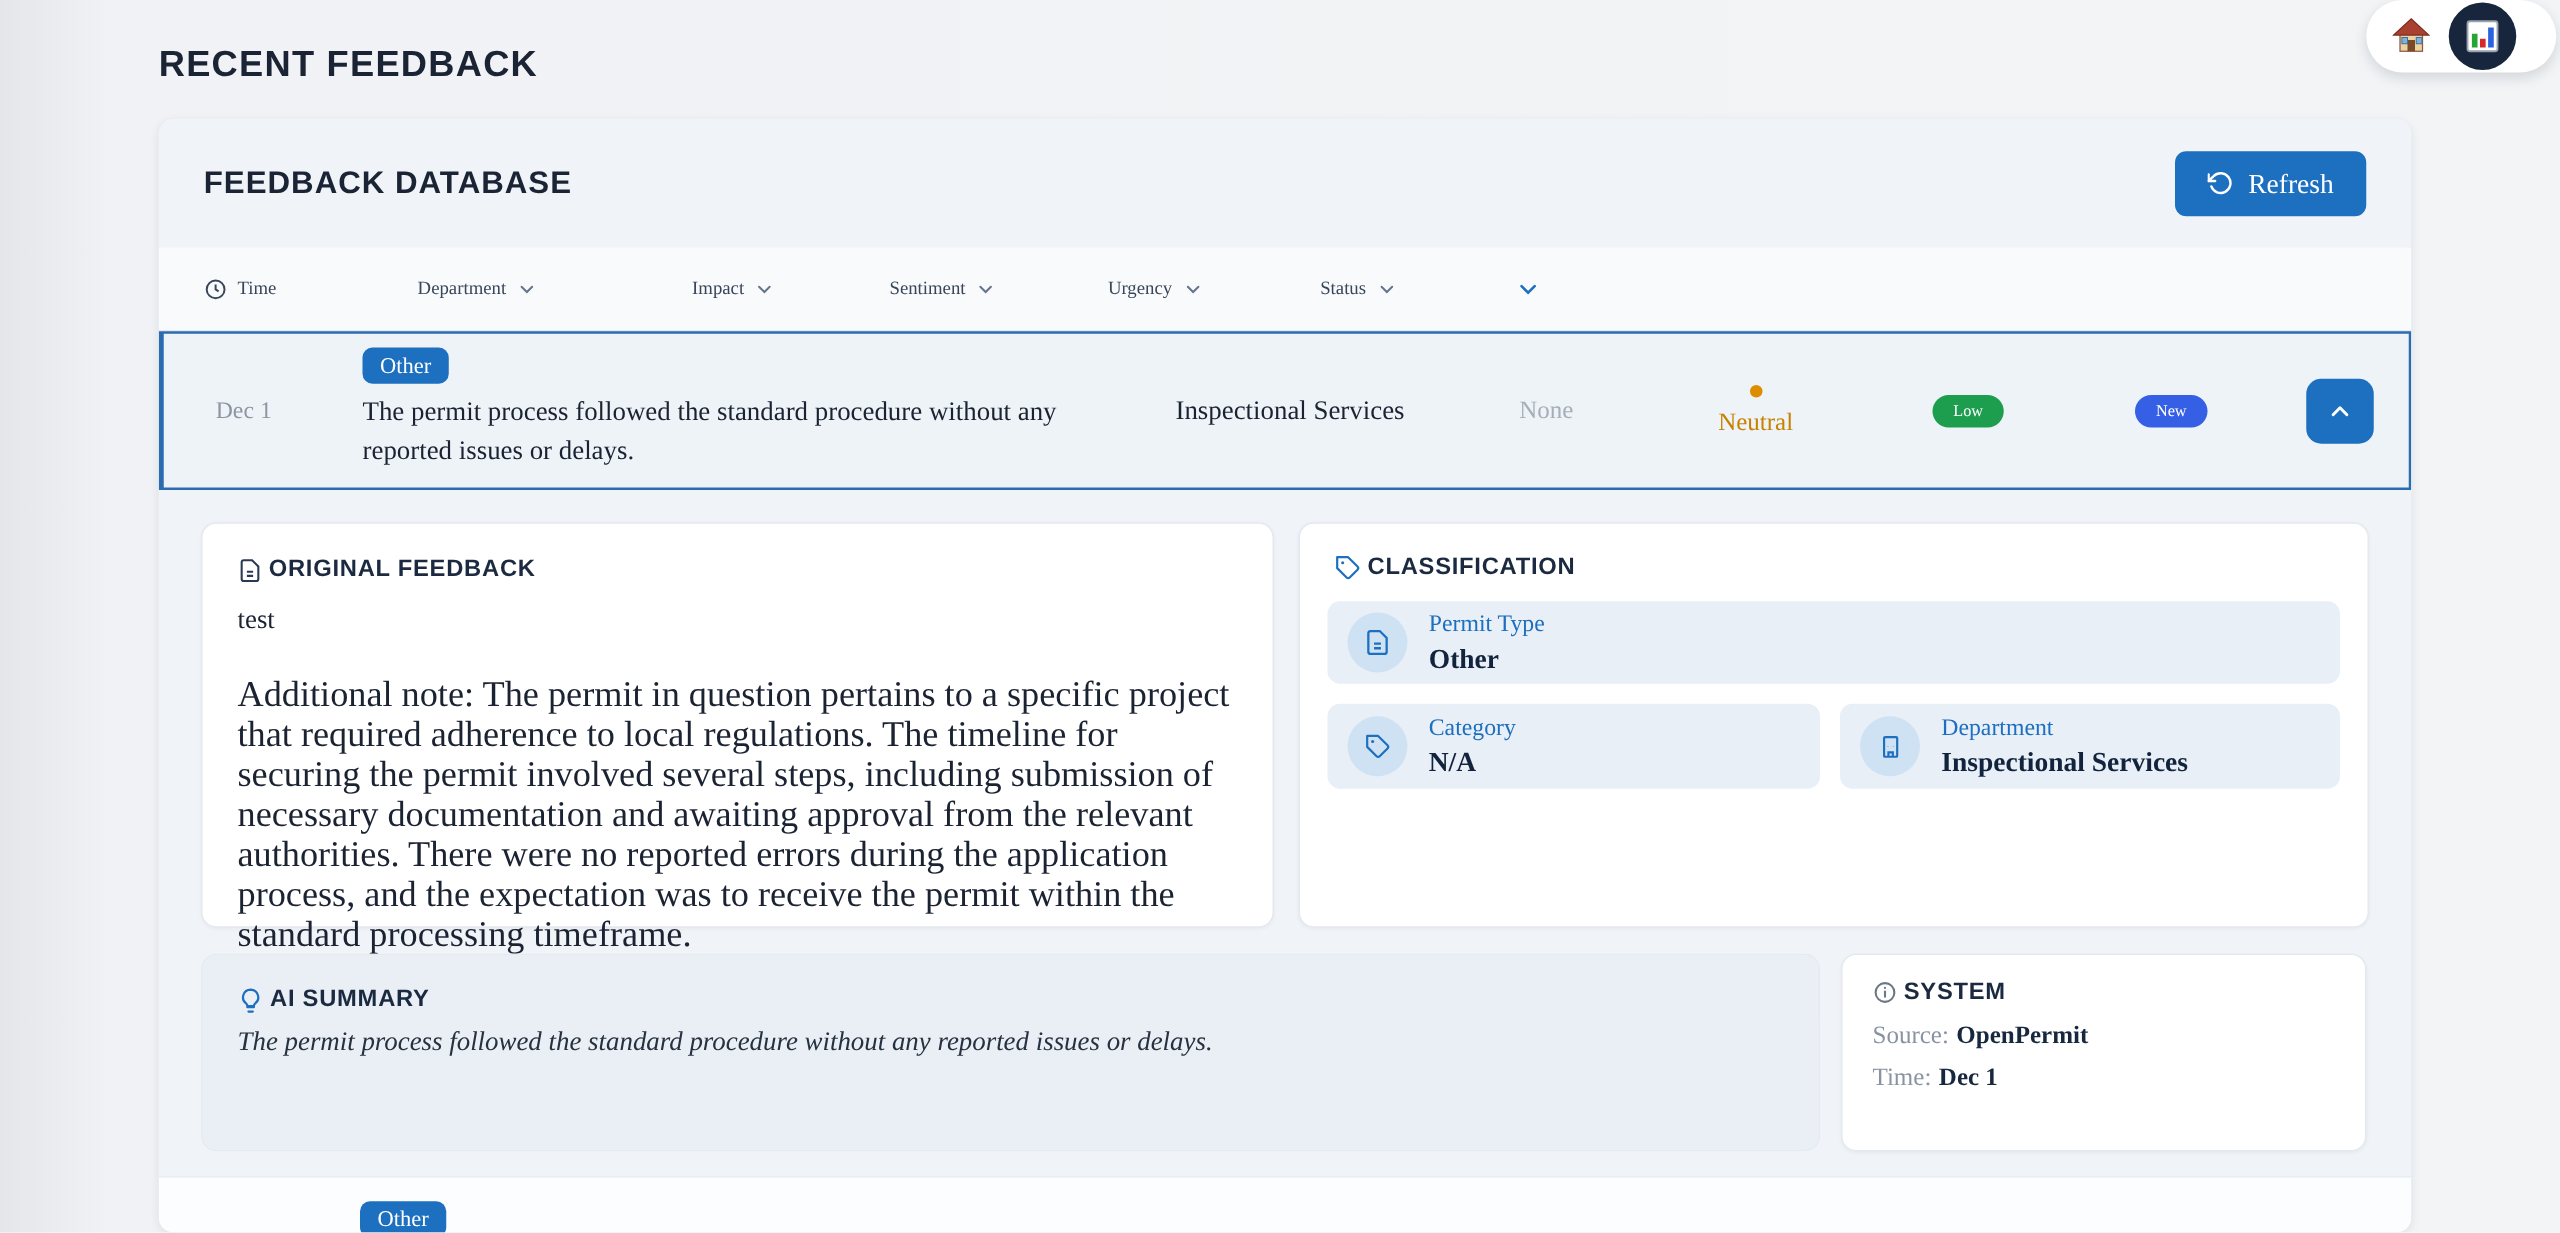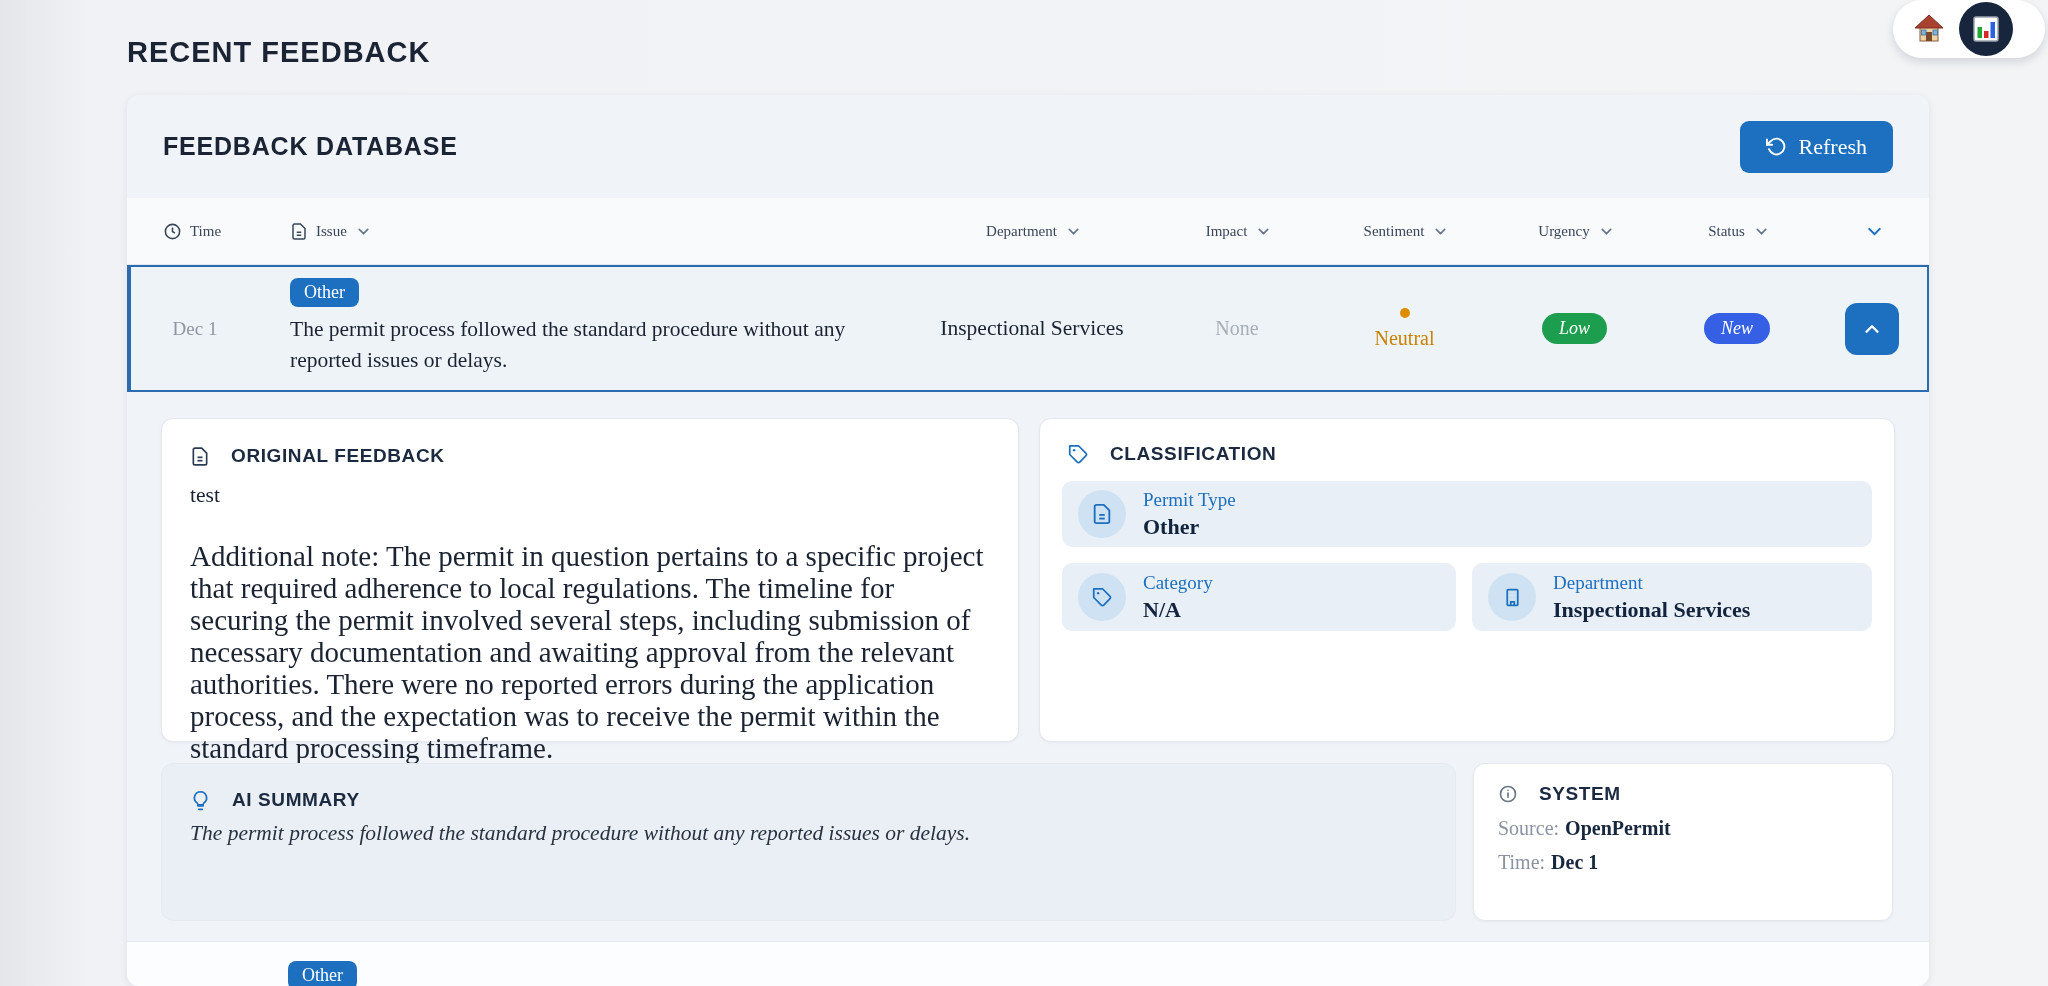--- a/index.html
+++ b/index.html
@@ -70,39 +70,39 @@
   .tag-badge {
     background:#1d6fbf; color:#fff; font-size:18px;
     padding:4px 14px; border-radius:8px;
   }
   .issue-text { font-size:21.5px; color:#1b2332; line-height:1.45; max-width:580px; }
   .cell-dept { width:250px; font-size:21.5px; font-weight:500; color:#1b2332; }
   .cell-impact { width:160px; font-size:20px; color:#a6aeb8; }
   .cell-sent { width:175px; font-size:20px; color:#c98200; gap:9px;flex-direction:column; }
   .dot { width:10px; height:10px; border-radius:50%; background:#dd8e00; }
   .cell-urg { width:165px; }
-  .pill { color:#fff; font-size:18px; padding:5px 17px; border-radius:999px;font-style:italic; }
+  .pill { color:#fff; font-size:13px; padding:5px 17px; border-radius:999px; }
   .pill-green { background:#1d9e4f; }
   .pill-blue { background:#3560e6; }
   .cell-status { width:160px; }
   .cell-exp { width:110px; }
   .collapse-btn {
     width:54px; height:52px; border-radius:12px; background:#1d6fbf;
     border:none; cursor:pointer; display:flex; align-items:center; justify-content:center;
   }
   
   .details { padding:26px 34px 20px; }
   .detail-grid1 { display:flex; gap:20px; margin-bottom:21px; }
   .panel {
     background:#ffffff; border:1px solid #e3e8ee; border-radius:12px;
     box-shadow:0 1px 3px rgba(30,40,60,.05);
   }
   .panel-feedback { width:858px; height:324px; padding:26px 28px; }
   .panel-class { width:856px; height:324px; padding:24px 22px; }
-  .panel-title-row { display:flex; align-items:center; gap:21px; margin-bottom:16px; }
+  .panel-title-row { display:flex; align-items:center; gap:5px; margin-bottom:16px; }
   .panel-title {
     font-family:"Liberation Sans", sans-serif;
     font-size:19px; font-weight:700; letter-spacing:.6px; color:#1b2a40;
   }
   .fb-line1 { font-size:21.5px; color:#1b2332; margin-bottom:32px; }
   .fb-note { font-size:29px; color:#1b2332; line-height:32px; }
   .class-row {
     background:#e8eff6; border-radius:10px; display:flex; align-items:center;
     gap:17px; padding:10px 16px; height:66px; margin-bottom:16px;
   }
@@ -173,35 +173,20 @@
 
   <div class="thead">
     <div class="th col-time">
       <span class="chev" style="color:#39465a">
         <svg viewBox="0 0 24 24" width="19" height="19" fill="none" stroke="currentColor" stroke-width="2">
             <circle cx="12" cy="12" r="9"></circle>
             <polyline points="12 7 12 12 15 14"></polyline>
           </svg>
       </span>
       <span>Time</span>
-    </div>
-    <div class="th col-issue">
-      <span class="chev" style="color:#39465a">
-        <svg viewBox="0 0 24 24" width="18" height="19" fill="none" stroke="currentColor" stroke-width="2">
-            <path d="M14 2H6a2 2 0 0 0-2 2v16a2 2 0 0 0 2 2h12a2 2 0 0 0 2-2V8z"></path>
-            <line x1="9" y1="13" x2="15" y2="13"></line>
-            <line x1="9" y1="17" x2="15" y2="17"></line>
-          </svg>
-      </span>
-      <span>Issue</span>
-      <span class="chev">
-        <svg viewBox="0 0 24 24" width="17" height="17" fill="none" stroke="currentColor" stroke-width="2.2" stroke-linecap="round">
-            <polyline points="6 9 12 15 18 9"></polyline>
-          </svg>
-      </span>
     </div>
     <div class="th col-dept">
       <span>Department</span>
       <span class="chev">
         <svg viewBox="0 0 24 24" width="17" height="17" fill="none" stroke="currentColor" stroke-width="2.2" stroke-linecap="round">
             <polyline points="6 9 12 15 18 9"></polyline>
           </svg>
       </span>
     </div>
     <div class="th col-impact">

